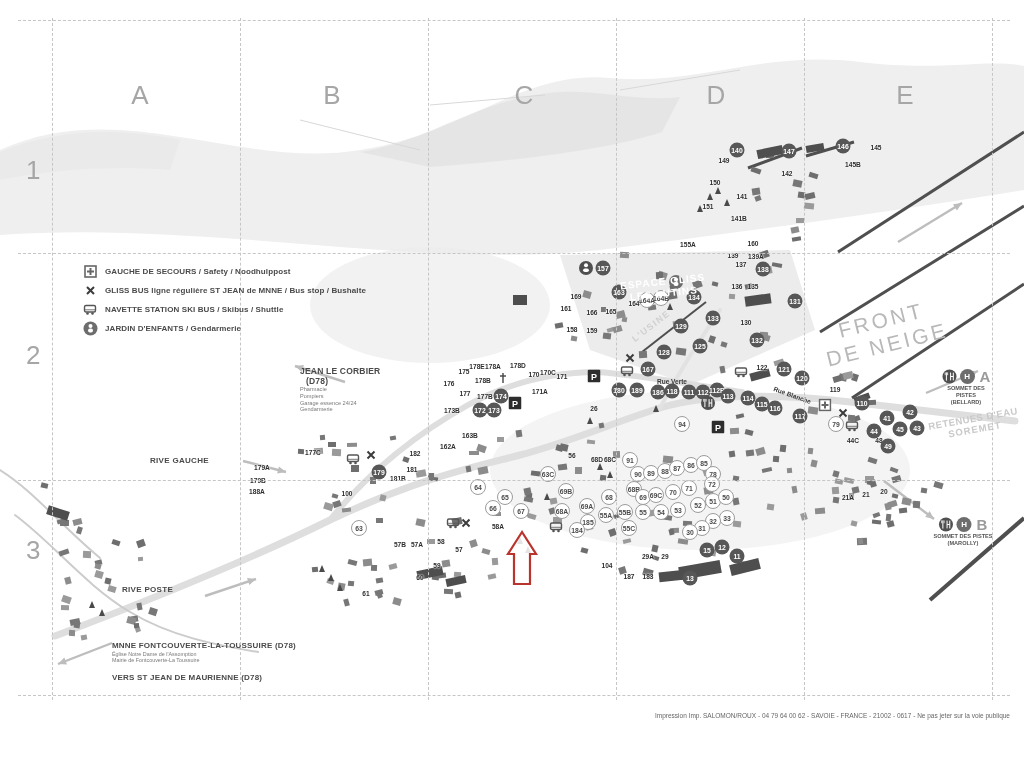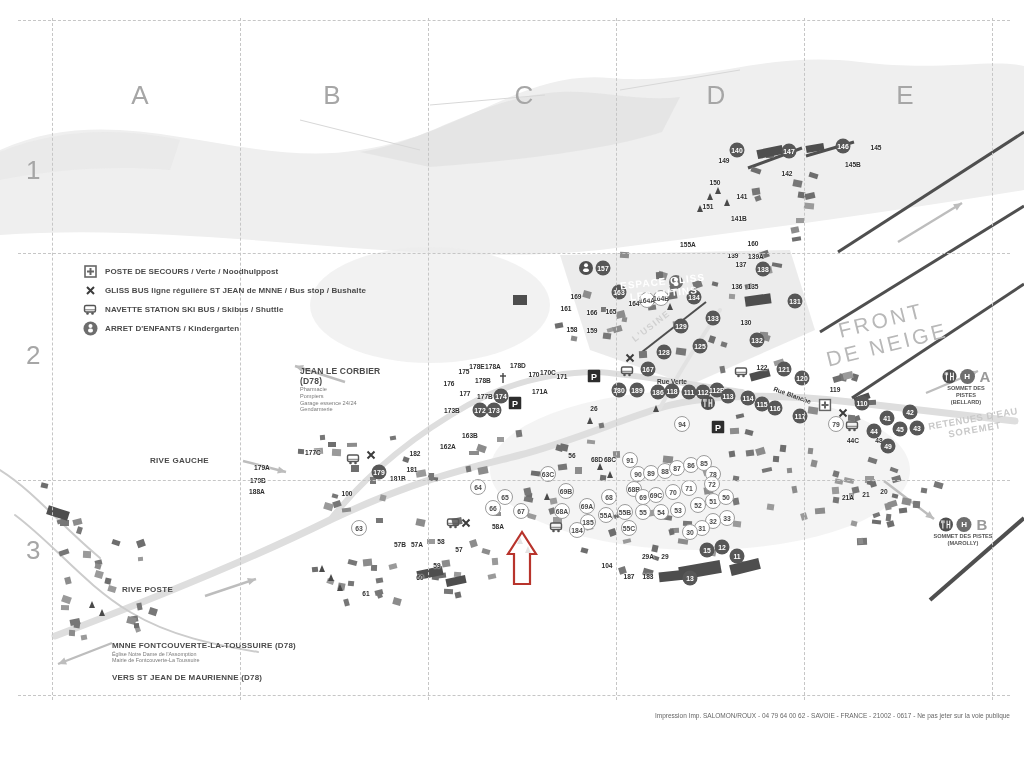--- a/index.html
+++ b/index.html
@@ -88,21 +88,21 @@
 
   <div id="legend" style="left: 82px; top: 262px;">
       <div class="leg-row">
         <span class="leg-ic">
           <svg width="13" height="13">
             <rect x="1" y="1" width="11" height="11" fill="#fff" stroke="#666" stroke-width="1.6"></rect>
             <rect x="5.5" y="3" width="2" height="7" fill="#666"></rect>
             <rect x="3" y="5.5" width="7" height="2" fill="#666"></rect>
           </svg>
         </span>
-        <span class="leg-tx">POSTE DE SECOURS / Verte / Noodhulppost</span>
+        <span class="leg-tx">GAUCHE DE SECOURS / Safety / Noodhulppost</span>
       </div>
       <div class="leg-row">
         <span class="leg-ic">
           <svg width="13" height="13">
             <path d="M3 3 L10 10 M10 3 L3 10" stroke="#3c3c3c" stroke-width="2"></path>
           </svg>
         </span>
         <span class="leg-tx">GLISS BUS ligne régulière ST JEAN de MNNE / Bus stop / Bushalte</span>
       </div>
       <div class="leg-row">
@@ -117,21 +117,21 @@
         <span class="leg-tx">NAVETTE STATION SKI BUS / Skibus / Shuttle</span>
       </div>
       <div class="leg-row">
         <span class="leg-ic">
           <svg width="15" height="15">
             <circle cx="7.5" cy="7.5" r="7" fill="#6d6d6d"></circle>
             <circle cx="7.5" cy="5" r="2" fill="#fff"></circle>
             <rect x="5" y="7.6" width="5" height="4" rx="2" fill="#fff"></rect>
           </svg>
         </span>
-        <span class="leg-tx">ARRET D'ENFANTS / Kindergarten</span>
+        <span class="leg-tx">JARDIN D'ENFANTS / Gendarmerie</span>
       </div>
     </div>
 
   <div class="abs" style="right:14px;top:712px;font-size:6.5px;color:#666;z-index:7">Impression Imp. SALOMON/ROUX - 04 79 64 00 62 - SAVOIE - FRANCE - 21002 - 0617 - Ne pas jeter sur la voie publique</div>
 
   <svg class="layer" id="arrowsvg" width="1024" height="768" style="z-index:9">
       <polygon points="522,532 508,554 514,554 514,584 530,584 530,554 536,554" fill="rgba(255,255,255,0.85)" stroke="#b8342c" stroke-width="2.2" stroke-linejoin="miter"></polygon>
     </svg>
 <div class="vline" style="left: 52px;"></div>
     <div class="vline" style="left: 240px;"></div>
@@ -637,21 +637,21 @@
         <circle cx="7.5" cy="4.8" r="2" fill="#fff"></circle>
         <rect x="4.6" y="8" width="5.8" height="3.6" rx="1.8" fill="#fff"></rect>
       </svg></div>
     <div class="ic" style="left: 676px; top: 282px;"><svg width="15" height="15">
         <circle cx="7.5" cy="7.5" r="7" fill="#6d6d6d"></circle>
         <circle cx="7.5" cy="5" r="2" fill="#fff"></circle>
         <rect x="5" y="7.6" width="5" height="4" rx="2" fill="#fff"></rect>
       </svg></div>
     <div class="tb" style="left: 300px; top: 366px;">
       <div style="font-size: 8.5px; font-weight: 700; color: rgb(74, 74, 74); letter-spacing: 0.2px;">JEAN LE CORBIER</div>
-      <div style="font-size: 8.5px; font-weight: 700; color: rgb(74, 74, 74); letter-spacing: 0.2px;">(D78)</div>
+      <div style="font-size: 8.5px; font-weight: 700; color: rgb(74, 74, 74); letter-spacing: 0.2px; margin-left: 6px;">(D78)</div>
       <div style="font-size: 5.6px; font-weight: 400; color: rgb(122, 122, 122); letter-spacing: 0px;">Pharmacie</div>
       <div style="font-size: 5.6px; font-weight: 400; color: rgb(122, 122, 122); letter-spacing: 0px;">Pompiers</div>
       <div style="font-size: 5.6px; font-weight: 400; color: rgb(122, 122, 122); letter-spacing: 0px;">Garage essence 24/24</div>
       <div style="font-size: 5.6px; font-weight: 400; color: rgb(122, 122, 122); letter-spacing: 0px;">Gendarmerie</div>
     </div>
     <div class="tb" style="left: 150px; top: 456px;">
       <div style="font-size: 8px; font-weight: 700; color: rgb(74, 74, 74); letter-spacing: 0.3px;">RIVE GAUCHE</div>
     </div>
     <div class="tb" style="left: 122px; top: 585px;">
       <div style="font-size: 8px; font-weight: 700; color: rgb(74, 74, 74); letter-spacing: 0.3px;">RIVE POSTE</div>

